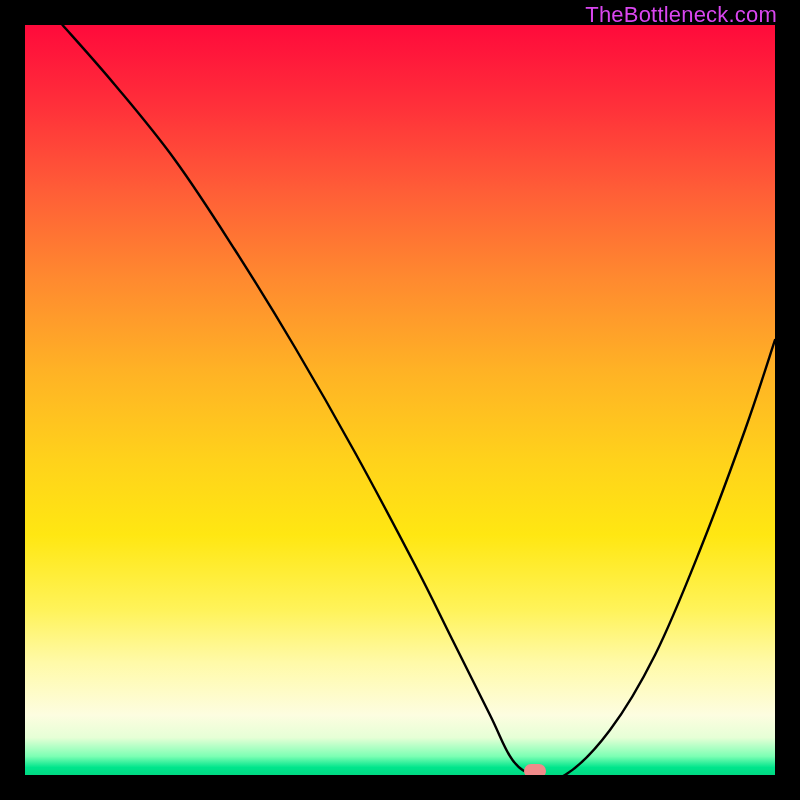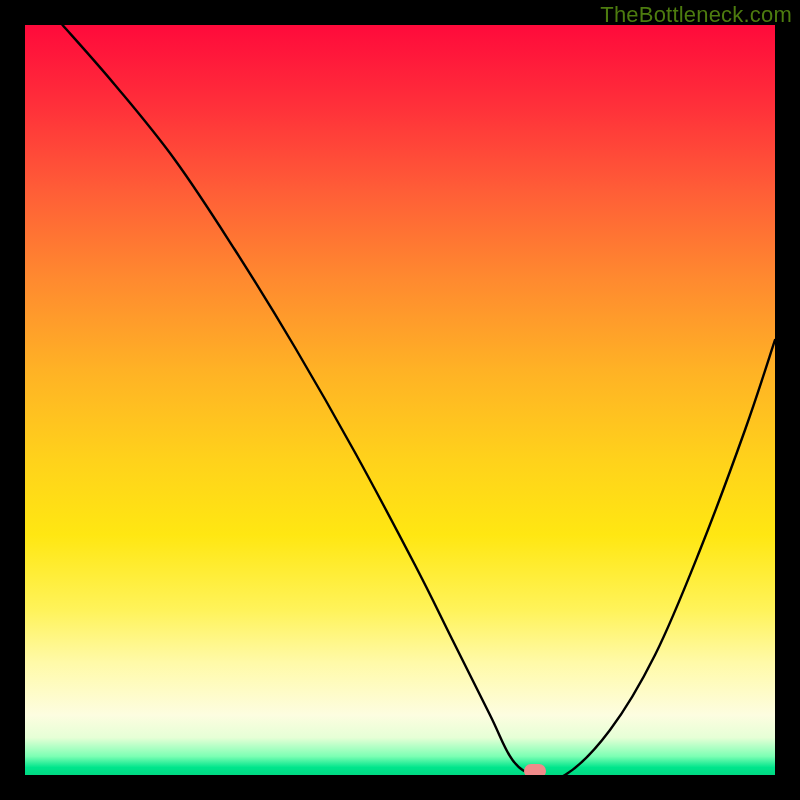--- a/index.html
+++ b/index.html
@@ -13,22 +13,22 @@
   }
   .frame {
     position: relative;
     width: 800px;
     height: 800px;
     background: #000;
   }
   .watermark {
     position: absolute;
     top: 2px;
-    right: 8px;
-    color: #4d7c0f;
+    right: 23px;
+    color: #d946ef;
     font-size: 22px;
     letter-spacing: 0.2px;
     z-index: 10;
   }
   .plot-area {
     position: absolute;
     left: 25px;
     top: 25px;
     width: 750px;
     height: 750px;

